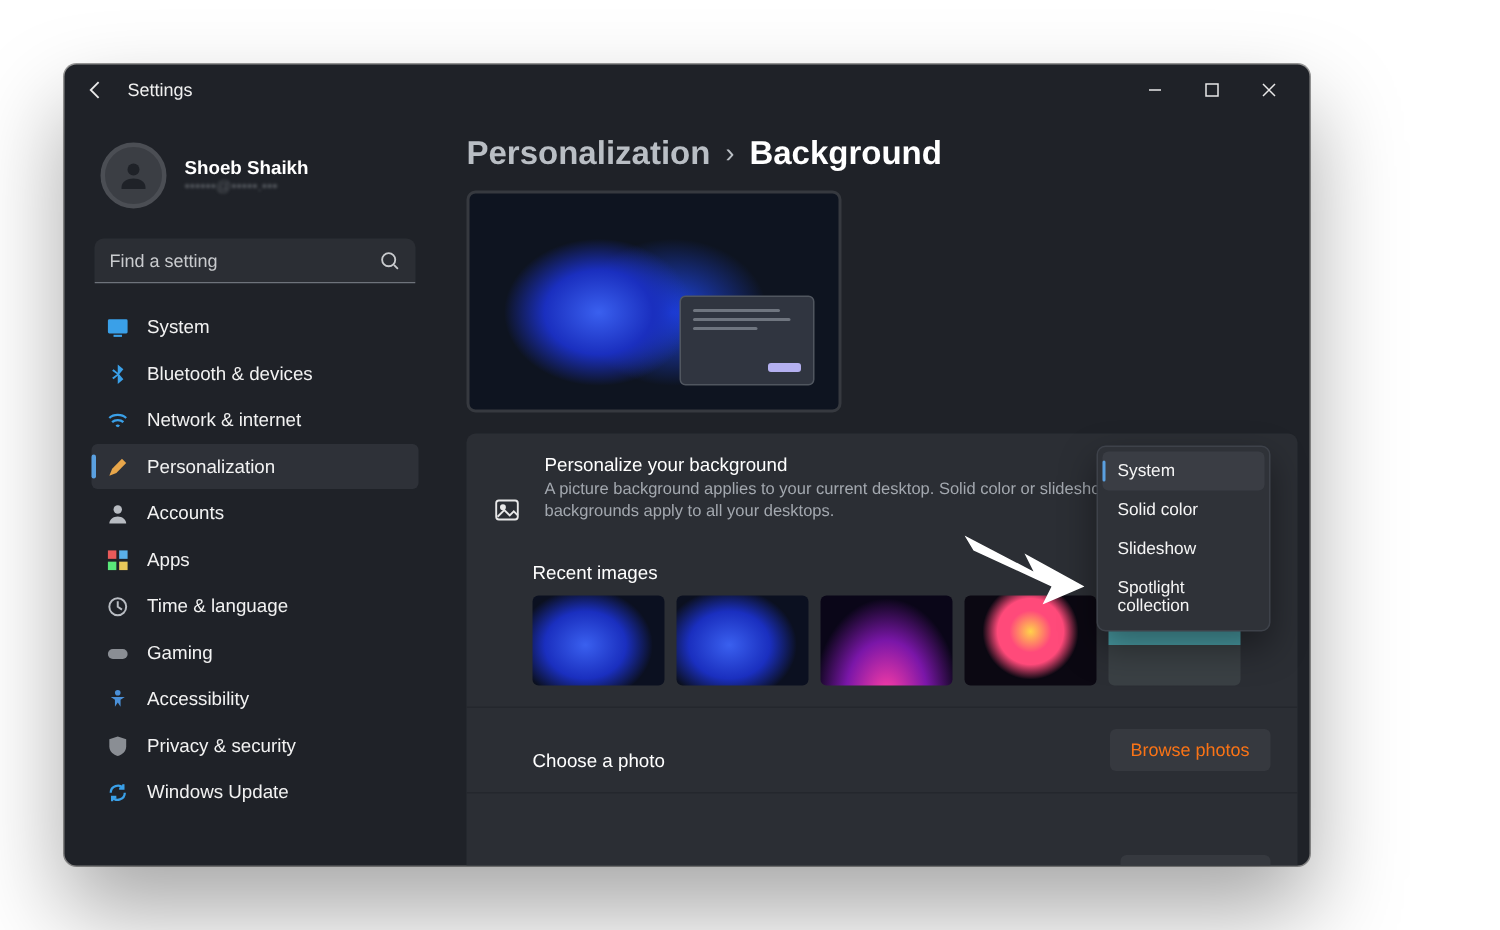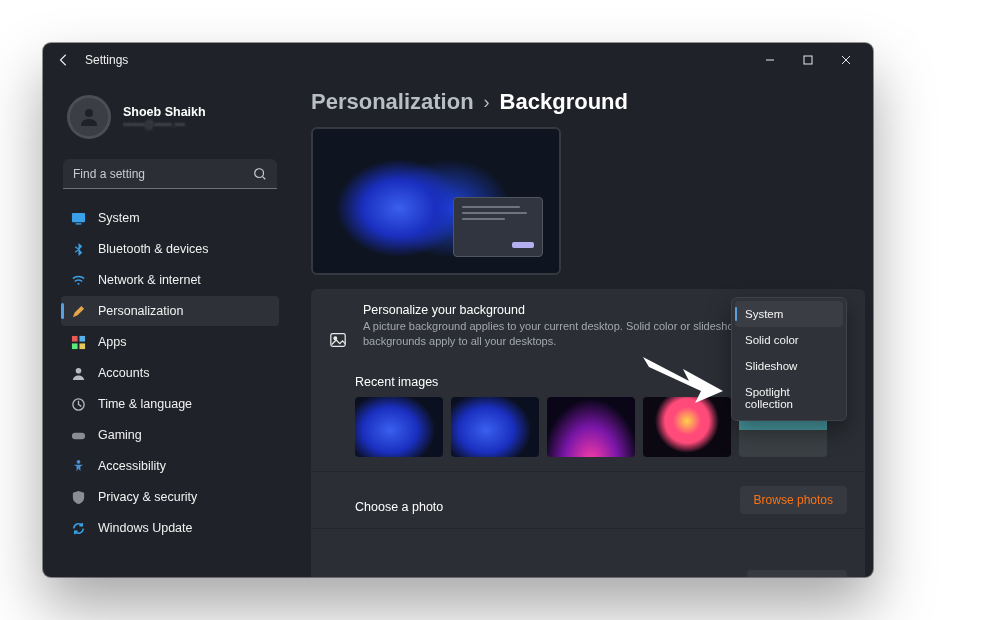--- a/index.html
+++ b/index.html
@@ -208,37 +208,37 @@
         <div class="nav-item active">
           <span class="nicon">
               <svg viewBox="0 0 16 16" fill="#e8a64a">
                 <path d="M2 14l2-5 7-7 3 3-7 7-5 2z"></path>
               </svg>
             </span>
           <span>Personalization</span>
         </div>
         <div class="nav-item">
           <span class="nicon">
+              <svg viewBox="0 0 16 16" fill="#b8bcc2">
+                <circle cx="8" cy="5" r="3"></circle>
+                <path d="M2 15c0-3 3-5 6-5s6 2 6 5H2z"></path>
+              </svg>
+            </span>
+          <span>Accounts</span>
+        </div>
+        <div class="nav-item">
+          <span class="nicon">
               <svg viewBox="0 0 16 16">
                 <rect x="1" y="1" width="6" height="6" fill="#e85a5a"></rect>
                 <rect x="9" y="1" width="6" height="6" fill="#5ab0e8"></rect>
                 <rect x="1" y="9" width="6" height="6" fill="#5ae87a"></rect>
                 <rect x="9" y="9" width="6" height="6" fill="#e8c85a"></rect>
               </svg>
             </span>
           <span>Apps</span>
-        </div>
-        <div class="nav-item">
-          <span class="nicon">
-              <svg viewBox="0 0 16 16" fill="#b8bcc2">
-                <circle cx="8" cy="5" r="3"></circle>
-                <path d="M2 15c0-3 3-5 6-5s6 2 6 5H2z"></path>
-              </svg>
-            </span>
-          <span>Accounts</span>
         </div>
         <div class="nav-item">
           <span class="nicon">
               <svg viewBox="0 0 16 16" fill="none" stroke="#b8bcc2" stroke-width="1.4">
                 <circle cx="8" cy="8" r="6"></circle>
                 <path d="M8 4v4l3 2"></path>
               </svg>
             </span>
           <span>Time &amp; language</span>
         </div>

